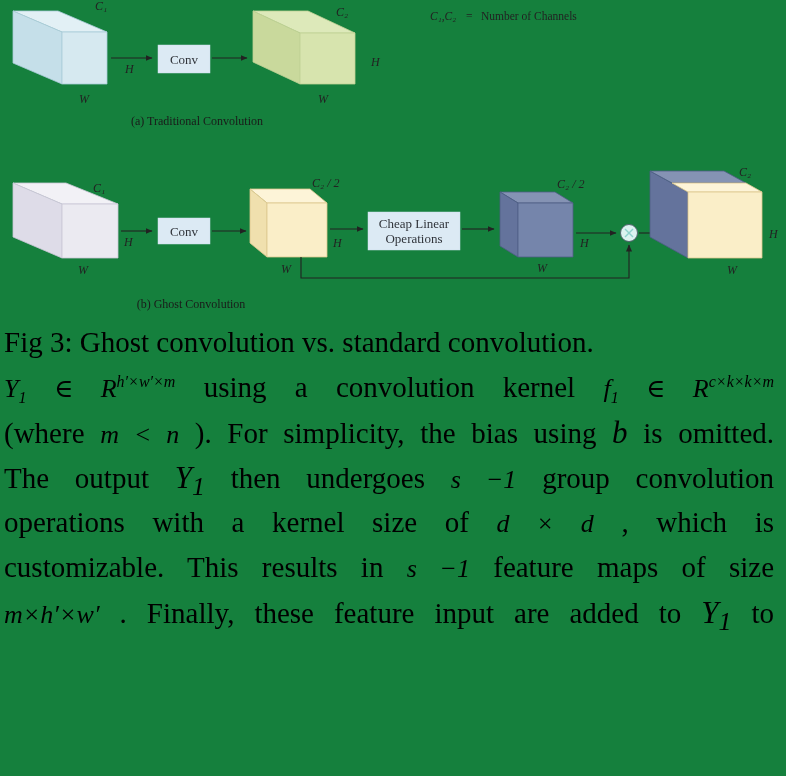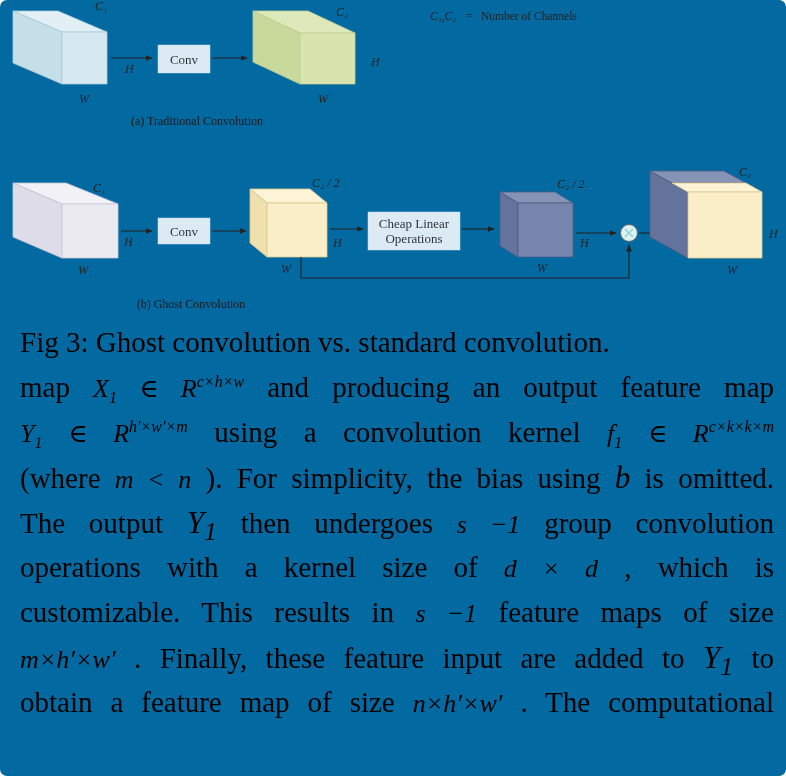--- a/index.html
+++ b/index.html
@@ -1,23 +1,22 @@
 <!DOCTYPE html>
 <html><head>
 <meta charset="utf-8">
 <style>
   html,body{margin:0;padding:0;background:#ffffff;}
   .page{
     position:relative;
     width:786px;height:776px;
-    background:#0369a1;
+    background:#15803d;
     font-family:"Liberation Serif","DejaVu Serif",serif;
     color:#000;
     overflow:hidden;
-    border-radius:7px;
   }
   svg{display:block;}
   
   .lbl{font-family:"Liberation Serif","DejaVu Serif",serif;font-style:italic;font-size:12px;fill:#222;}
   .cap{font-family:"Liberation Serif","DejaVu Serif",serif;font-size:12px;fill:#1a1a1a;}
   .boxlbl{font-family:"Liberation Serif","DejaVu Serif",serif;font-size:13px;fill:#30343a;}
   .legend-m{font-family:"Liberation Serif","DejaVu Serif",serif;font-style:italic;font-size:11.5px;fill:#222;}
   .legend-t{font-family:"Liberation Serif","DejaVu Serif",serif;font-size:11.5px;fill:#222;}
   .arrow{stroke:#222;stroke-width:1.1;fill:none;}
   .opbox{fill:#dceaf4;stroke:#cddfee;stroke-width:0.5;}
@@ -28,21 +27,21 @@
   .cubeG-top{fill:#dde9ba;} .cubeG-left{fill:#c9d99c;}
   .cubeL{stroke:#c9c6d6;stroke-width:0.8;stroke-linejoin:round;}
   .cubeL-top{fill:#f2f1f6;} .cubeL-left{fill:#dedce8;}
   .cubeY{stroke:#dcc68e;stroke-width:0.8;stroke-linejoin:round;}
   .cubeY-top{fill:#fdf4d8;} .cubeY-left{fill:#f0e0ae;}
   .cubeD{stroke:#4e5d85;stroke-width:0.8;stroke-linejoin:round;}
   .cubeD-top{fill:#8593b4;} .cubeD-left{fill:#64739c;}
   .concat{fill:#dcf2f0;stroke:#53636e;stroke-width:1;}
   .concat-x{stroke:#8fd2cd;stroke-width:1.4;}
   
-  .textblock{padding:2px 12px 0 20px;}
+  .textblock{padding:2px 12px 0 4px;}
   .tline{
     font-size:29px;line-height:45px;height:45px;
     text-align:justify;text-align-last:justify;
     white-space:nowrap;
     color:#000;
   }
   .tline.first{text-align:left;text-align-last:left;}
   .mi{font-style:italic;font-size:26px;}
   .mi sub{font-size:16px;line-height:0;}
   .mi sup{font-size:16px;line-height:0;}
@@ -165,25 +164,20 @@
 
       <text class="cap" x="191" y="308" text-anchor="middle" data-bind="figure.caption_b">(b) Ghost Convolution</text>
     </g>
   </svg>
 
   <div class="textblock">
 
     <div class="tline first" data-bind="text.fig_caption">Fig 3: Ghost convolution vs. standard convolution.</div>
 
 
-    <div class="tline">
-      <span data-bind="text.l3.t1">map</span>
-      <span class="mi"><span data-bind="text.l3.m1.base">X</span><sub data-bind="text.l3.m1.sub">1</sub><span data-bind="text.l3.m1.rel"> ∈ R</span><sup data-bind="text.l3.m1.sup">c×h×w</sup></span>
-      <span data-bind="text.l3.t2">and producing an output feature map</span>
-    </div>
 
     <div class="tline">
       <span class="mi"><span data-bind="text.l4.m1.base">Y</span><sub data-bind="text.l4.m1.sub">1</sub><span data-bind="text.l4.m1.rel"> ∈ R</span><sup data-bind="text.l4.m1.sup">h′×w′×m</sup></span>
       <span data-bind="text.l4.t1">using a convolution kernel</span>
       <span class="mi"><span data-bind="text.l4.m2.base">f</span><sub data-bind="text.l4.m2.sub">1</sub><span data-bind="text.l4.m2.rel"> ∈ R</span><sup data-bind="text.l4.m2.sup">c×k×k×m</sup></span>
     </div>
 
     <div class="tline">
       <span data-bind="text.l5.t1">(where</span>
       <span class="mi" data-bind="text.l5.m1">m &lt; n</span>
@@ -212,20 +206,15 @@
       <span data-bind="text.l8.t2">feature maps of size</span>
     </div>
 
     <div class="tline">
       <span class="mi" data-bind="text.l9.m1">m×h′×w′</span>
       <span data-bind="text.l9.t1">. Finally, these feature input are added to</span>
       <span class="mi-lg"><span data-bind="text.l9.m2.base">Y</span><sub data-bind="text.l9.m2.sub">1</sub></span>
       <span data-bind="text.l9.t2">to</span>
     </div>
 
-    <div class="tline">
-      <span data-bind="text.l10.t1">obtain a feature map of size</span>
-      <span class="mi" data-bind="text.l10.m1">n×h′×w′</span>
-      <span data-bind="text.l10.t2">. The computational</span>
-    </div>
 
   </div>
 </div>
 
 </body></html>

